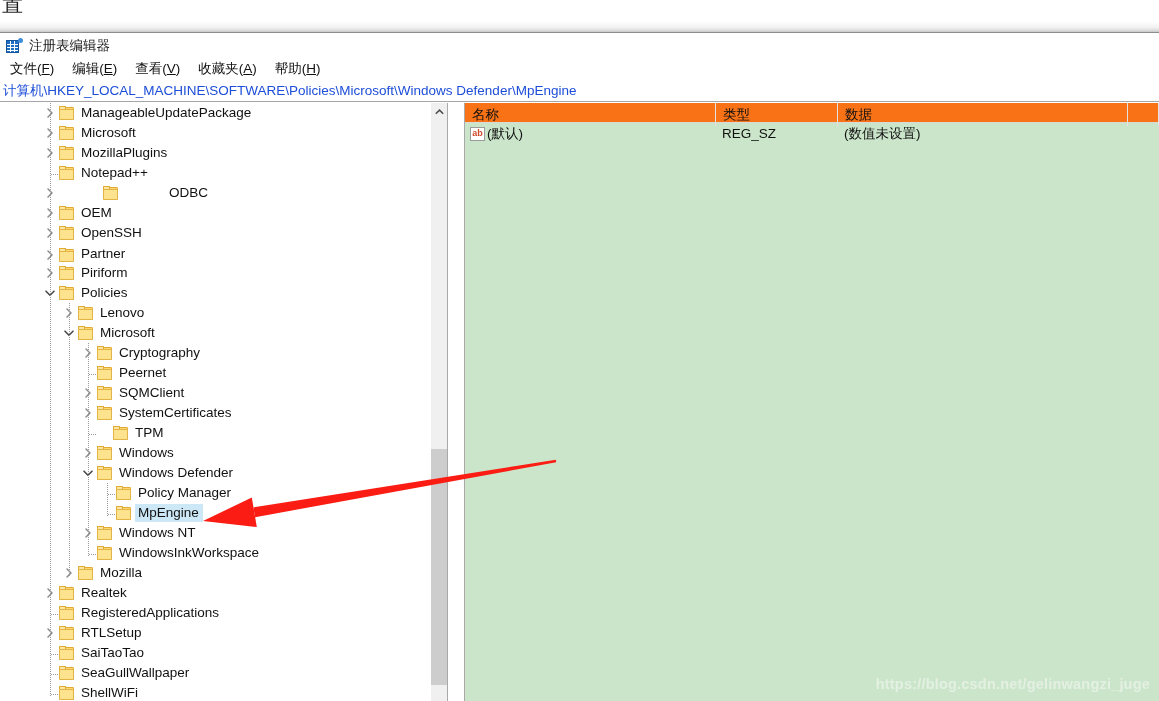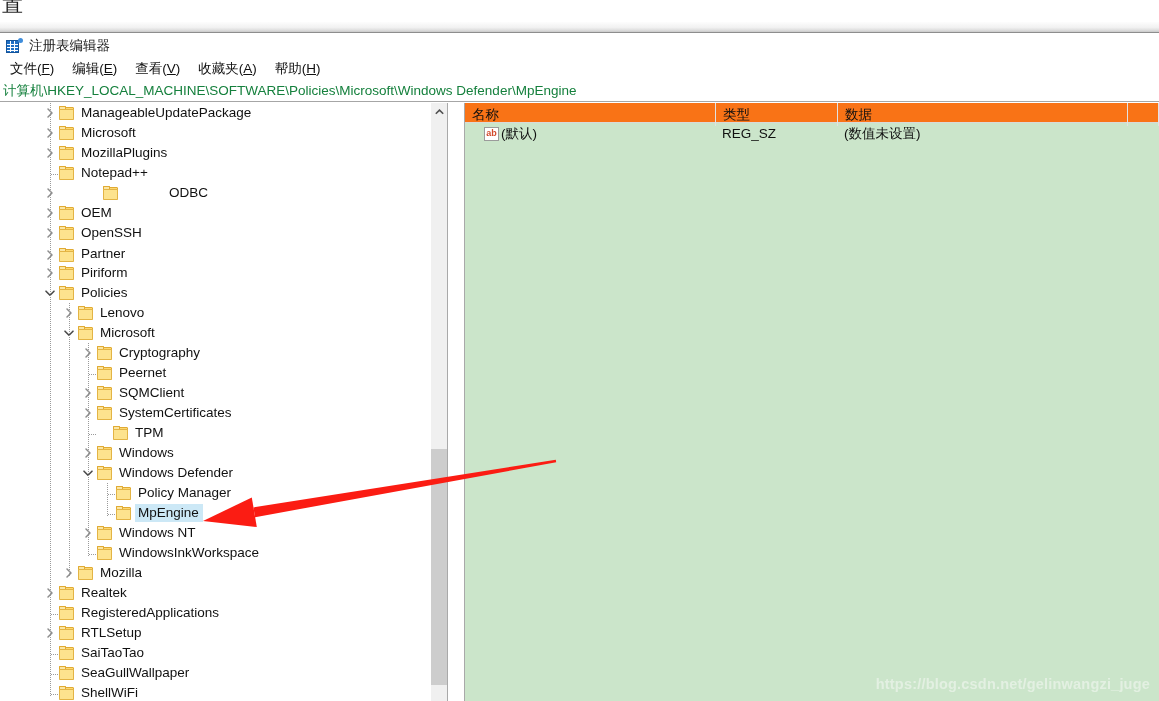--- a/index.html
+++ b/index.html
@@ -120,21 +120,21 @@
     width: 1159px; height: 21px;
     background: #ffffff;
     border-bottom: 1px solid #a6a6a6;
     box-sizing: border-box;
     display: flex;
     align-items: center;
   }
   .address-text {
     margin-left: 3px;
     font-size: 13.5px;
-    color: #15803d;
+    color: #1d4ed8;
     white-space: nowrap;
   }
 
   
   .panes {
     position: absolute;
     left: 0; top: 69px;
     width: 1159px; height: 598px;
     background: #ffffff;
   }
@@ -767,21 +767,21 @@
             <div class="vh-cell" style="left: 251px; width: 122px;">
               <span>类型</span>
             </div>
             <div class="vh-cell" style="left: 373px; width: 290px;">
               <span>数据</span>
             </div>
             <div class="vh-cell" style="left: 663px; width: 31px;"></div>
           </div>
         <div class="value-rows" id="value-rows">
             <div class="value-row">
-              <div class="vr-cell" style="left: 19px; width: 251px;">
+              <div class="vr-cell" style="left: 5px; width: 251px;">
                 <span class="ab-icon">
                   <span>ab</span>
                 </span>
                 <span>(默认)</span>
               </div>
               <div class="vr-cell" style="left: 257px;">REG_SZ</div>
               <div class="vr-cell" style="left: 379px;">(数值未设置)</div>
             </div>
           </div>
         <div class="watermark">https://blog.csdn.net/gelinwangzi_juge</div>

